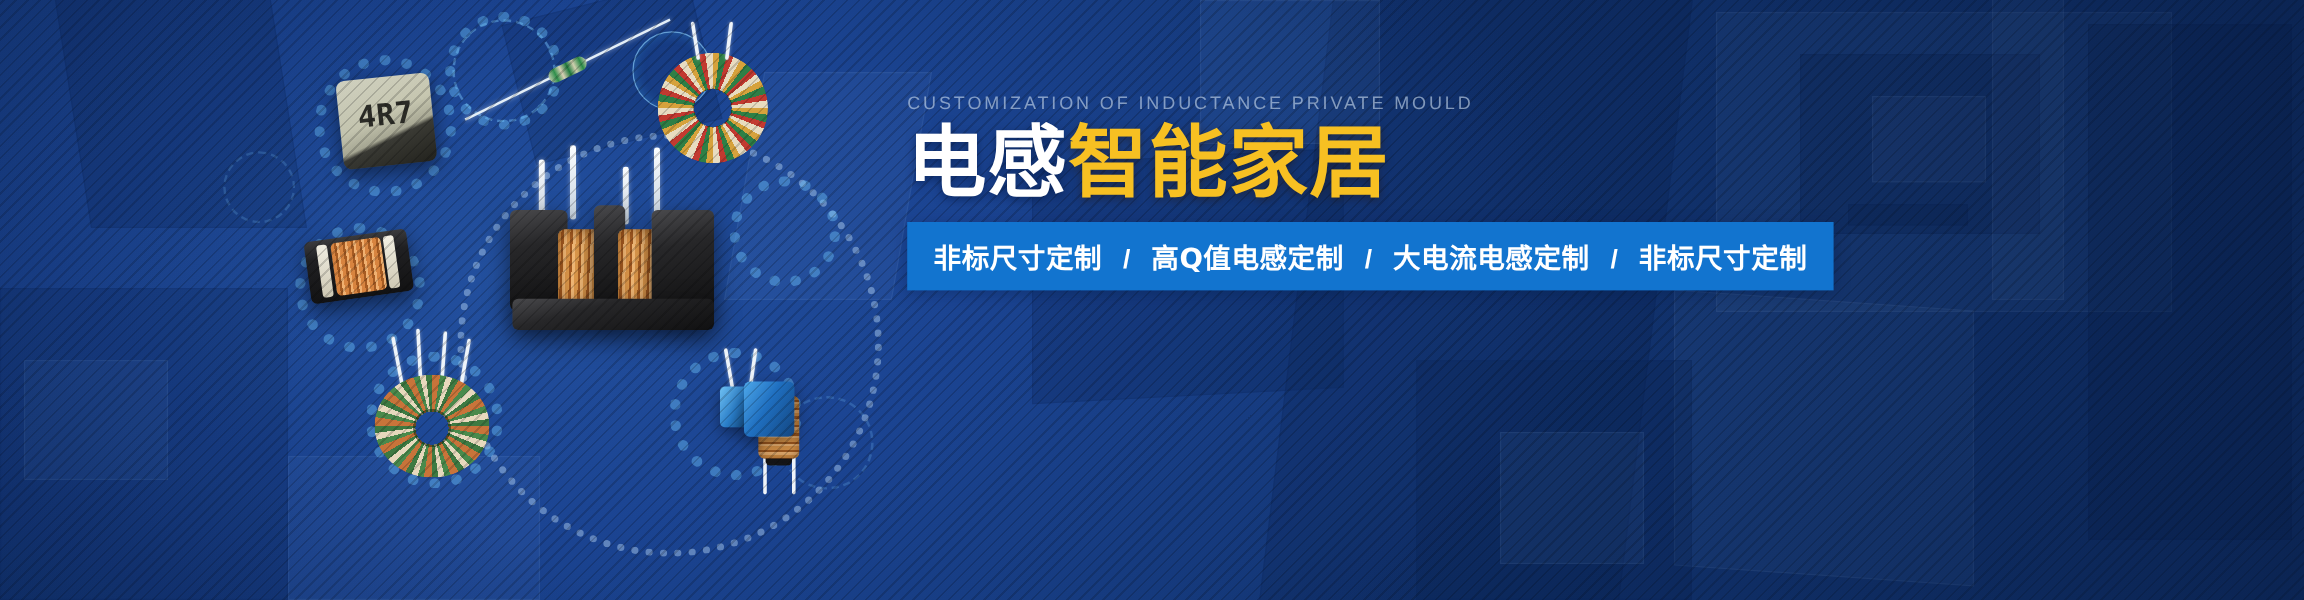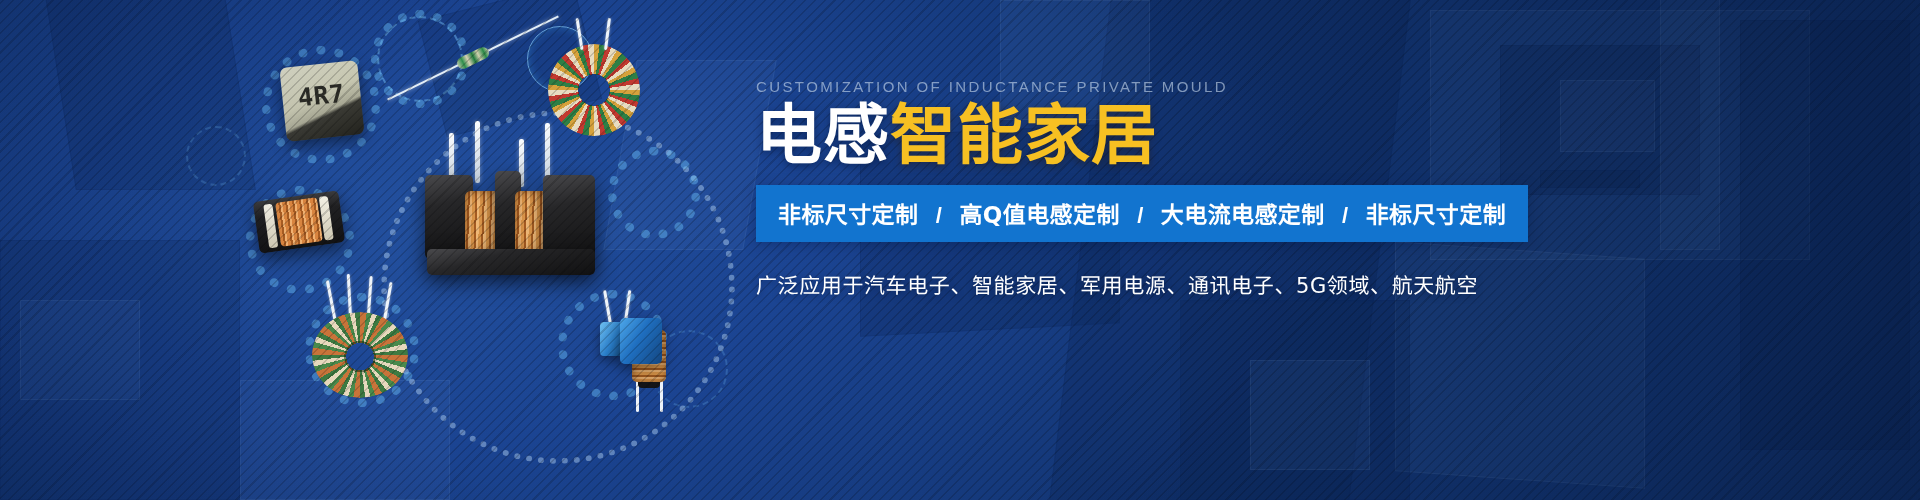--- a/index.html
+++ b/index.html
@@ -395,16 +395,15 @@
     <div class="feature-bar">
       <span class="ft">非标尺寸定制</span>
       <span class="sep">/</span>
       <span class="ft">高Q值电感定制</span>
       <span class="sep">/</span>
       <span class="ft">大电流电感定制</span>
       <span class="sep">/</span>
       <span class="ft">非标尺寸定制</span>
     </div>
 
-    <div class="tagline">广泛应用于汽车电子、智能家居、军用电源、通讯电子、5G领域、航天航空</div>
   </div>
 
 </div>
 
 </body></html>

